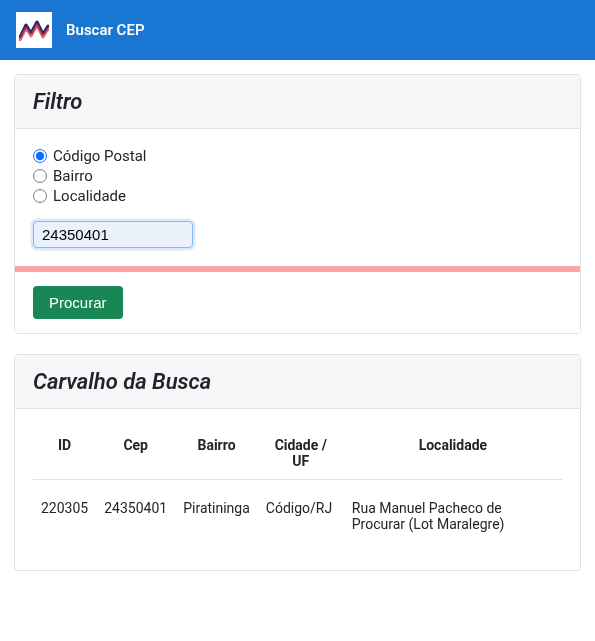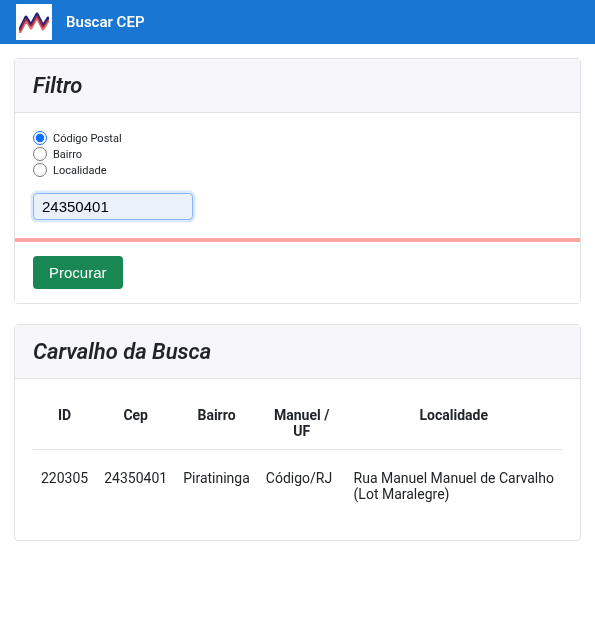--- a/index.html
+++ b/index.html
@@ -3,21 +3,21 @@
   <meta charset="utf-8">
   <style>
     * { box-sizing: border-box; margin: 0; padding: 0; }
     body { font-family: "Segoe UI", -apple-system, BlinkMacSystemFont, Roboto, sans-serif; background: #fff; color: #212529; }
     .navbar {
       background: #1976d2;
       color: #fff;
       display: flex;
       align-items: center;
       padding: 10px 16px;
-      height: 44px;
+      height: 60px;
     }
     .brand-logo {
       width: 36px; height: 36px;
       background: #fff;
       display: flex; align-items: center; justify-content: center;
       margin-right: 14px;
     }
     .brand-logo svg { display: block; }
     .brand-title { font-weight: 600; font-size: 15px; color: #fff; }
     .container { padding: 14px; }
@@ -31,33 +31,33 @@
       background: #f7f7f9;
       border-bottom: 1px solid #dee2e6;
       padding: 14px 18px;
       font-style: italic;
     }
     .card-header h5 { font-size: 22px; font-weight: 600; color: #212529; }
     .card-body { padding: 18px; }
     .radio-group { margin-bottom: 16px; }
     .form-check { display: flex; align-items: center; margin-bottom: 2px; }
     .form-check input[type="radio"] { margin-right: 6px; accent-color: #0d6efd; width: 14px; height: 14px; }
-    .form-check label { font-size: 11px; color: #212529; cursor: pointer; }
+    .form-check label { font-size: 15px; color: #212529; cursor: pointer; }
     .search-input {
       width: 160px;
       padding: 4px 8px;
       font-size: 15px;
       border: 1px solid #86b7fe;
       border-radius: 4px;
       background: #eaf1fb;
       outline: none;
       box-shadow: 0 0 0 0.15rem rgba(13,110,253,.15);
     }
     .card-footer {
-      border-top: 4px solid #fca5a5;
+      border-top: 6px solid #fca5a5;
       background: #fff;
       padding: 14px 18px;
     }
     .btn-success {
       background: #198754;
       color: #fff;
       border: none;
       border-radius: 4px;
       padding: 8px 16px;
       font-size: 15px;
@@ -125,30 +125,30 @@
     <div class="card-header">
       <h5>Carvalho da Busca</h5>
     </div>
     <div class="card-body">
       <table class="results">
         <thead>
           <tr>
             <th>ID</th>
             <th>Cep</th>
             <th>Bairro</th>
-            <th>Manuel / UF</th>
+            <th>Cidade / UF</th>
             <th>Localidade</th>
           </tr>
         </thead>
         <tbody>
           <tr>
             <td>220305</td>
             <td>24350401</td>
             <td>Piratininga</td>
             <td>Código/RJ</td>
-            <td>Rua Manuel Manuel de Carvalho (Lot Maralegre)</td>
+            <td>Rua Manuel Pacheco de Procurar (Lot Maralegre)</td>
           </tr>
         </tbody>
       </table>
     </div>
   </div>
 
 </div>
 
 </body></html>

